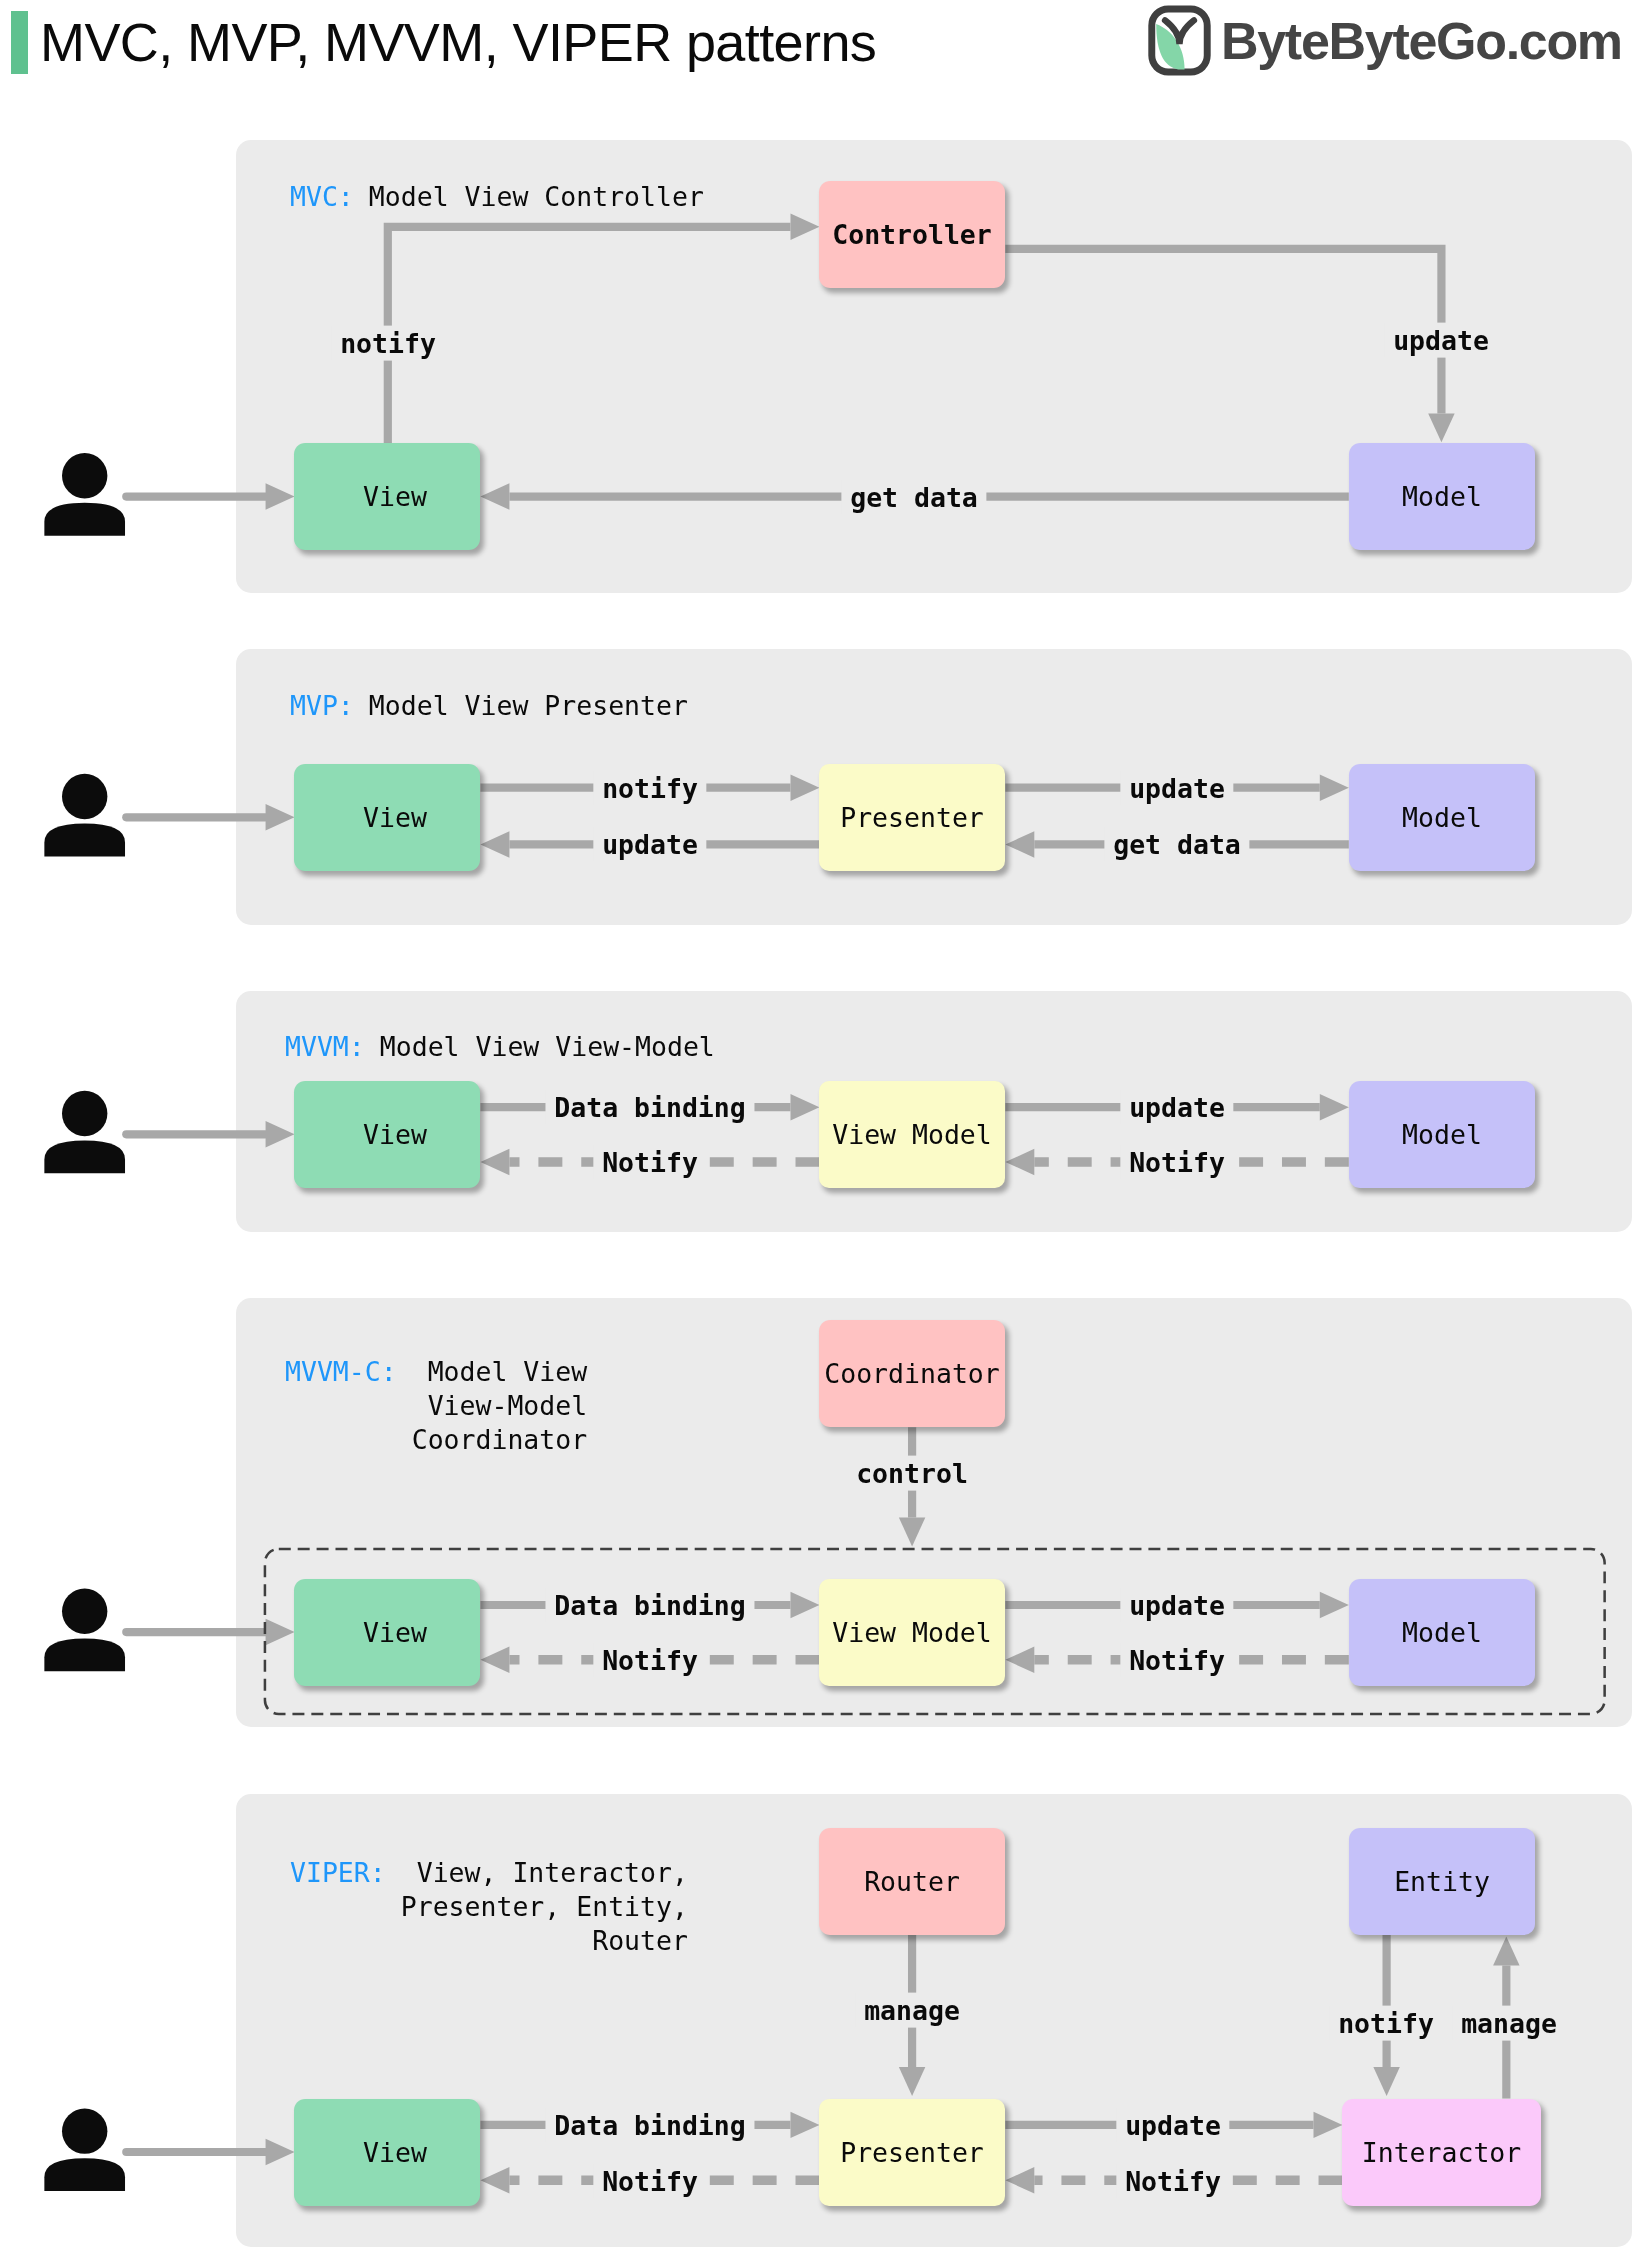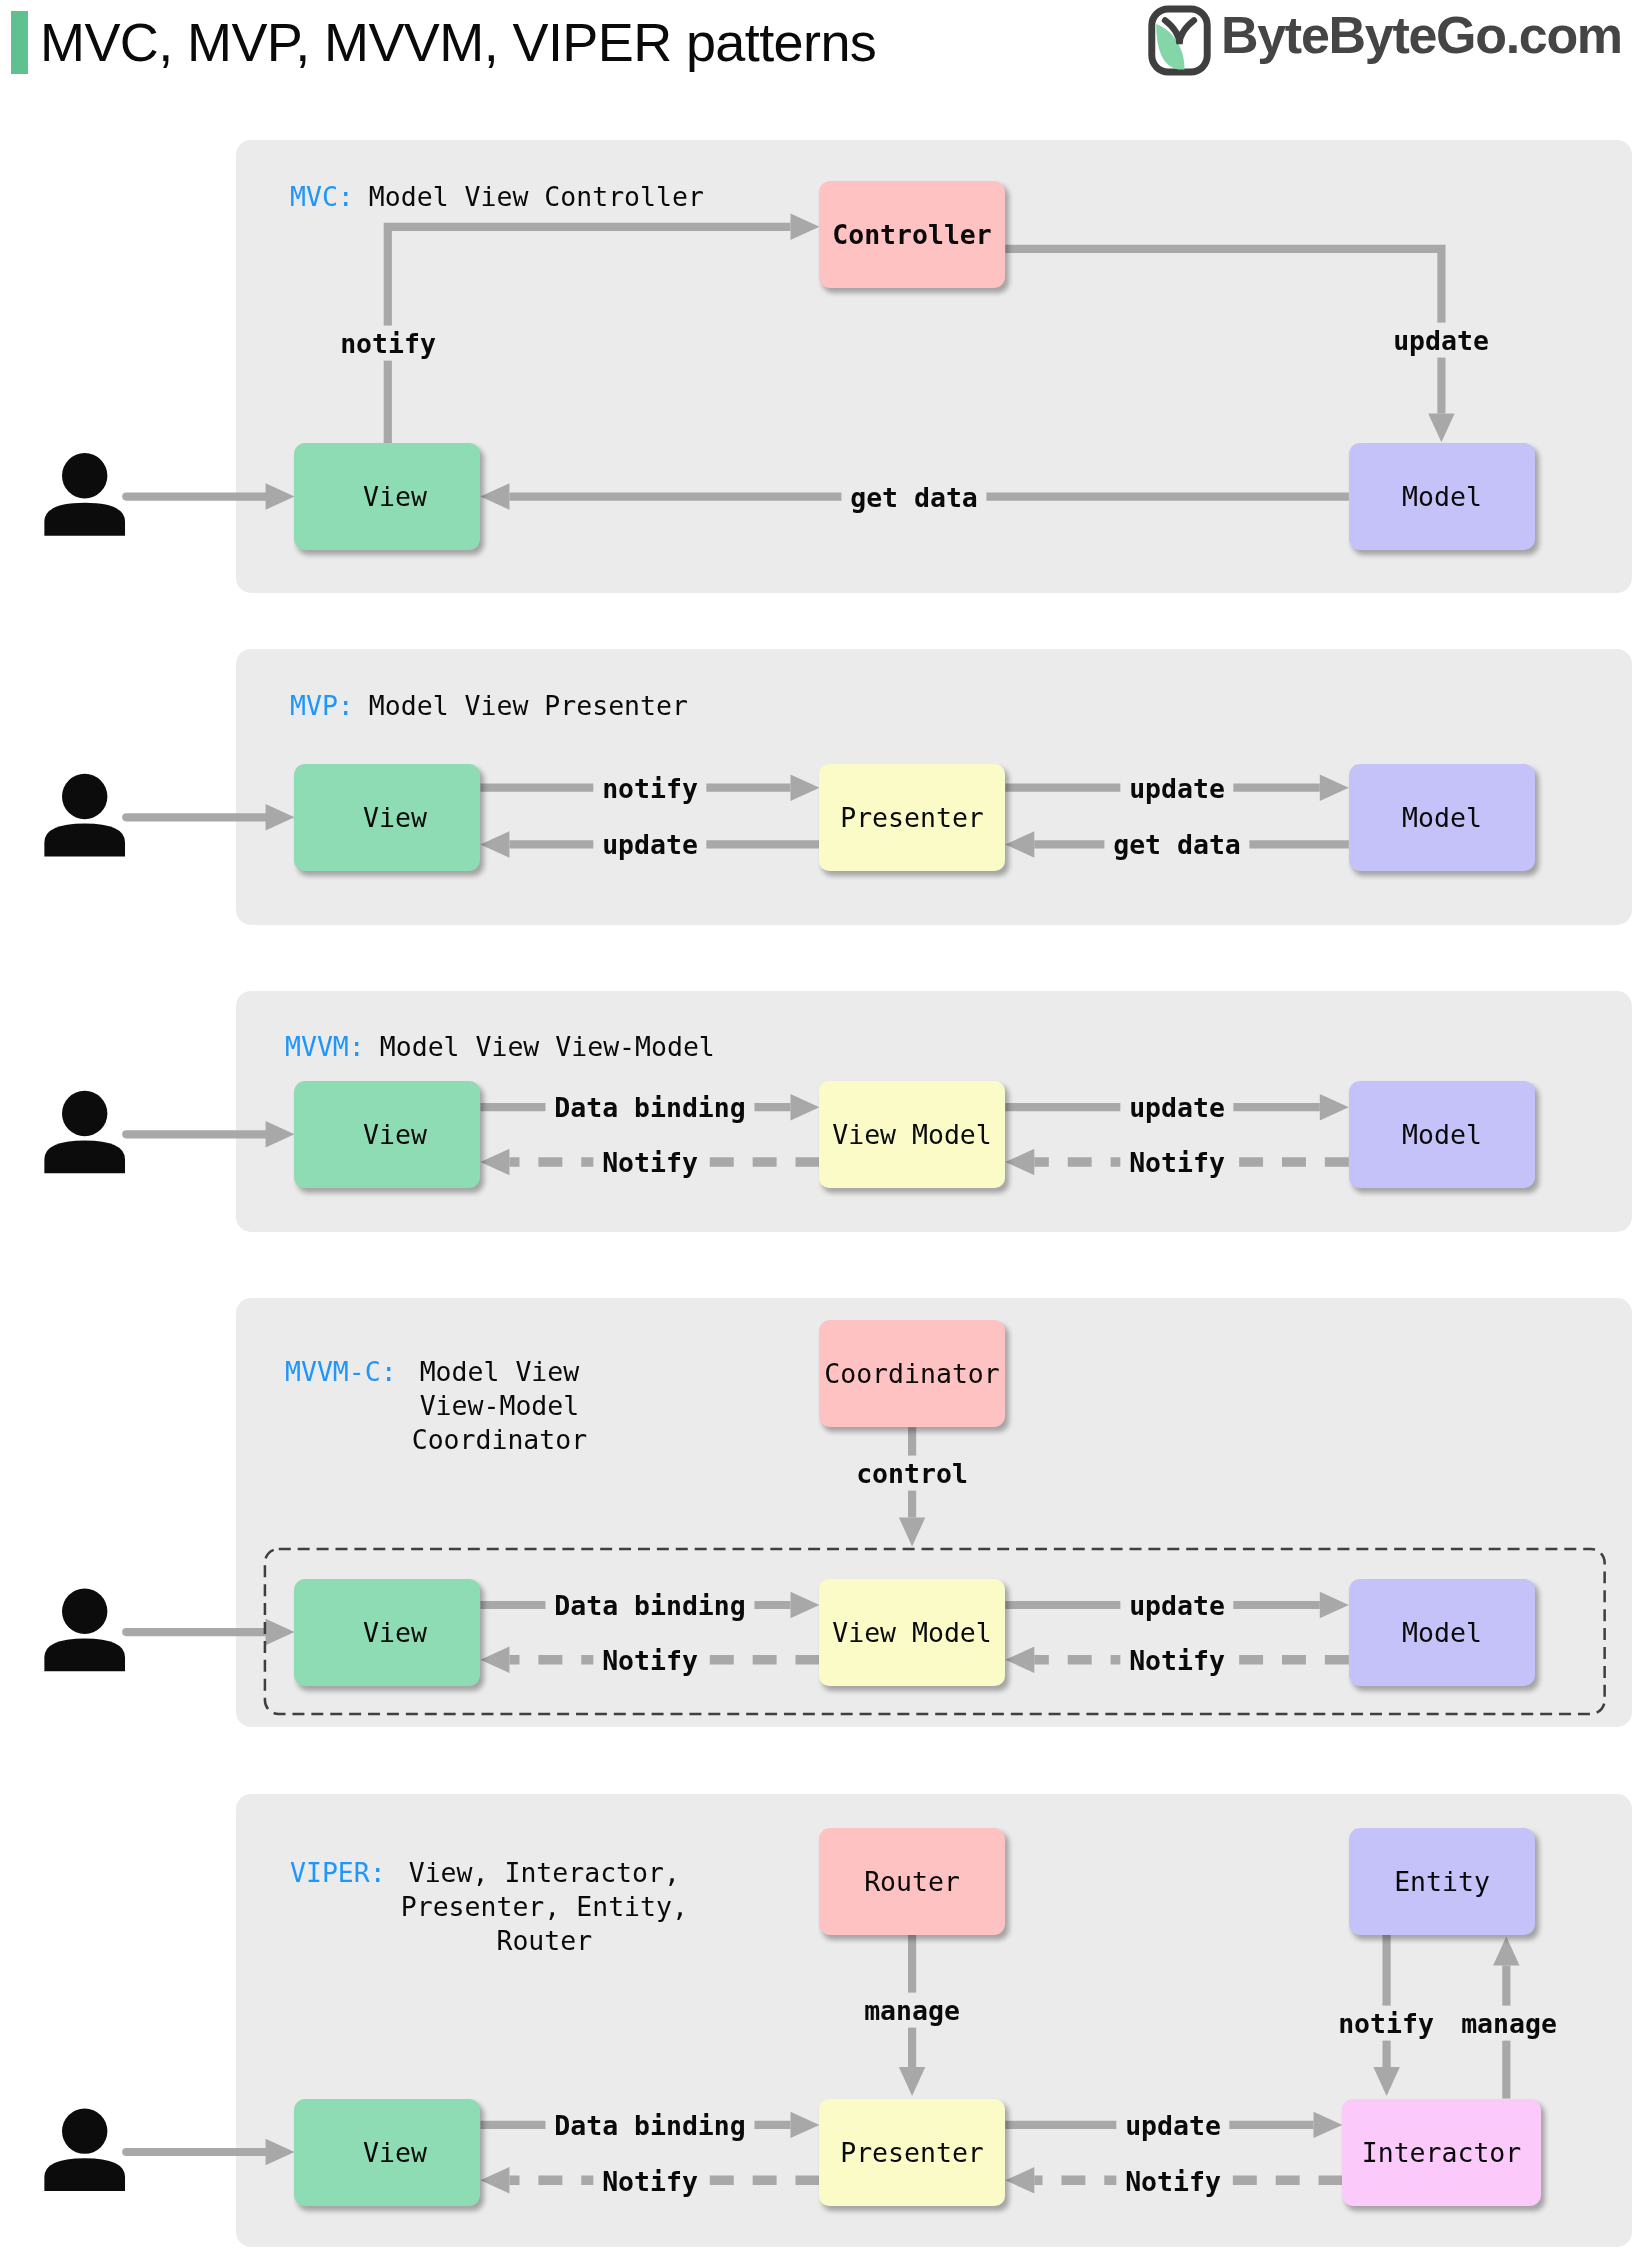--- a/index.html
+++ b/index.html
@@ -7,35 +7,35 @@
     --yellow:#fbfbc8; --magenta:#fbc9fa; --arrow:#a8a8a8; --blue:#1e96fa;
     --accent:#5fc18f; --brand:#454545; --ink:#0c0c0c; --dashbox:#3f3f3f;
   }
   *{margin:0;padding:0;box-sizing:border-box;}
   html,body{background:#ffffff;}
   .page{position:relative;width:1649px;height:2261px;background:#ffffff;overflow:hidden;
     font-family:"DejaVu Sans Mono",monospace;color:var(--ink);}
   .accent-bar{position:absolute;left:11.3px;top:10.7px;width:16.4px;height:63px;background:var(--accent);}
   .title{position:absolute;left:40px;top:11.3px;font-family:"Liberation Sans",sans-serif;
     font-weight:400;font-size:54px;letter-spacing:-0.6px;color:#0a0a0a;white-space:nowrap;}
-  .logo{position:absolute;left:1148px;top:5px;display:flex;align-items:flex-start;gap:10px;}
+  .logo{position:absolute;left:1148px;top:5px;display:flex;align-items:center;gap:10px;}
   .logo-text{font-family:"Liberation Sans",sans-serif;font-weight:700;font-size:52px;
     letter-spacing:-1.3px;color:var(--brand);white-space:nowrap;}
   .panel{position:absolute;left:236px;width:1396px;background:var(--panel);border-radius:15px;}
   .arrows{position:absolute;left:0;top:0;width:1649px;height:2261px;pointer-events:none;}
   .ln{stroke:var(--arrow);stroke-width:13;fill:none;}
   .rcap{stroke-linecap:round;}
   .dash{stroke:var(--arrow);stroke-width:15;fill:none;stroke-dasharray:38 30;}
   .hd{fill:var(--arrow);stroke:none;}
   .person{fill:var(--ink);}
   .dashbox{fill:none;stroke:var(--dashbox);stroke-width:4;stroke-dasharray:19 11;}
   .panel-title{position:absolute;font-size:26.5px;line-height:34px;white-space:nowrap;}
   .panel-title .abbr{color:var(--blue);}
   .panel-title .rest{color:#0a0a0a;white-space:pre-line;display:inline-block;
-    text-align:center;vertical-align:top;margin-left:15px;}
+    text-align:right;vertical-align:top;margin-left:15px;}
   .box{position:absolute;width:186px;height:107px;border-radius:11.3px;display:flex;
     align-items:center;justify-content:center;font-size:26.5px;color:#0a0a0a;
     box-shadow:3.2px 4.4px 5.7px rgba(0,0,0,0.30);white-space:nowrap;}
   .c-green{background:var(--green);padding-left:16px;} .c-pink{background:var(--pink);}
   .c-purple{background:var(--purple);} .c-yellow{background:var(--yellow);border-radius:10px;}
   .c-magenta{background:var(--magenta);}
   .edge-label{position:absolute;transform:translate(-50%,-50%);background:var(--panel);
     padding:1.9px 8.8px;font-size:26.5px;color:#0a0a0a;white-space:nowrap;font-weight:bold;}
 </style>
 </head>

